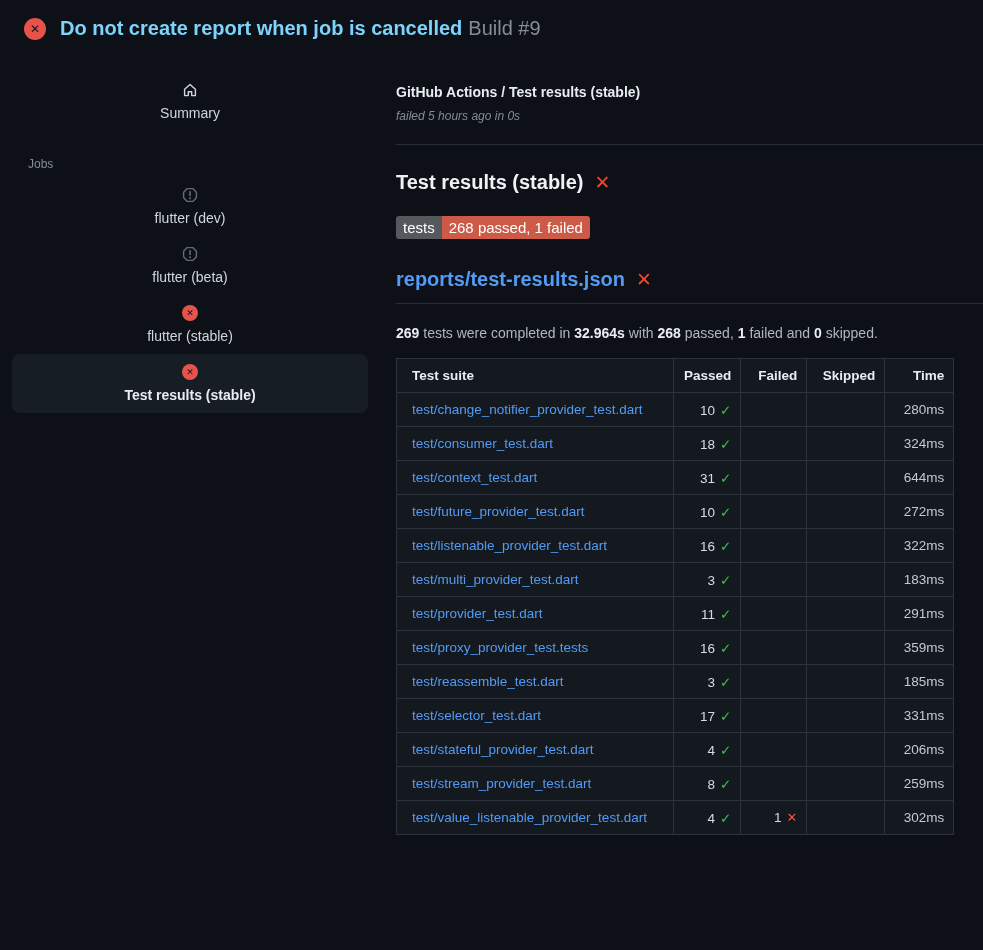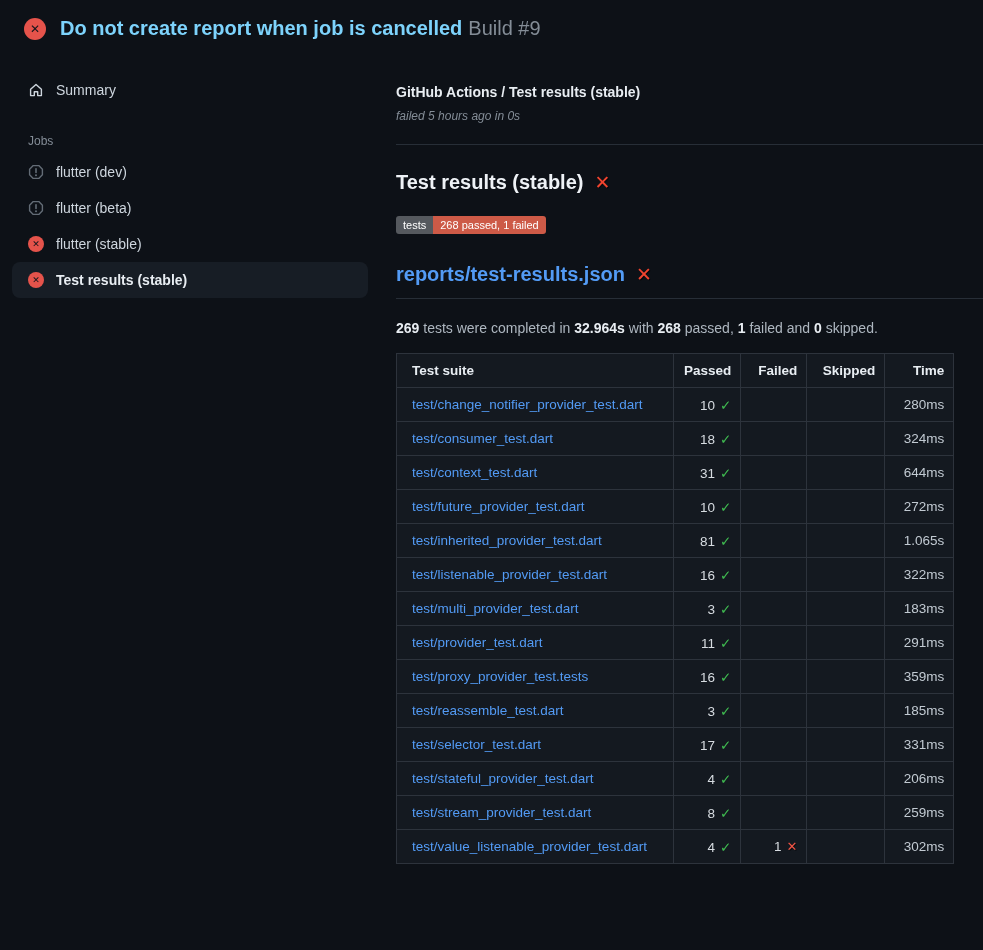--- a/index.html
+++ b/index.html
@@ -14,37 +14,37 @@
   .page-header { display:flex; align-items:center; gap:14px; padding:17px 24px 14px 24px; }
   .dot-x { border-radius:50%; background:#e5534b; color:#12161c; display:inline-flex;
            align-items:center; justify-content:center; font-weight:900; flex:none; }
   .dot-x.lg { width:22px; height:22px; font-size:12px; }
   .dot-x.sm { width:16px; height:16px; font-size:9px; }
   .page-title { font-size:20px; font-weight:700; color:#7dd3fc; }
   .build-label { font-size:20px; font-weight:400; color:#848d97; margin-left:6px; }
   
   .layout { display:flex; align-items:flex-start; }
   .sidebar { width:380px; flex:none; padding-top:18px; }
-  .side-item { display:flex; align-items:center; gap:12px; margin:0 12px; padding:10px 16px;
-               border-radius:8px; font-size:14px; color:#ced6de; cursor:pointer; }
+  .side-item { display:flex; align-items:center; gap:7px; margin:0 12px; padding:10px 16px;
+               border-radius:8px; font-size:14px; color:#ced6de; cursor:pointer;flex-direction:column; }
   .side-item.selected { background:#171d25; font-weight:700; color:#e8edf2; }
   .jobs-label { color:#848d97; font-size:12px; margin:26px 0 6px 28px; }
   .icon16 { width:16px; height:16px; flex:none; display:inline-flex; align-items:center; justify-content:center; }
   
   .main { flex:1; padding:30px 0 0 16px; min-width:0; }
   .breadcrumb { font-size:14px; font-weight:700; color:#e8edf2; }
   .status-line { font-size:12px; color:#848d97; margin-top:9px;font-style:italic; }
   .rule { border:none; border-top:1px solid #272e37; margin:0; }
   .rule-1 { margin-top:21px; }
   .rule-2 { margin-top:12px; }
   .section-title { display:flex; align-items:center; gap:11px; margin-top:26px;
                    font-size:20px; font-weight:700; color:#eef2f6; }
   .x-mark { color:#f0442f; font-weight:900; font-size:19px;
             text-shadow:1px 1px 0 rgba(0,0,0,.55); }
-  .badge { display:inline-flex; margin-top:22px; font-size:11px; border-radius:3px; overflow:hidden; }
+  .badge { display:inline-flex; margin-top:22px; font-size:15px; border-radius:3px; overflow:hidden; }
   .badge .b-label { background:#55595e; color:#fff; padding:3px 7px; }
   .badge .b-value { background:#cd5a47; color:#fff; padding:3px 7px; }
   .report-title { margin-top:29px; }
   .report-title .link-text { color:#539bf5; cursor:pointer; }
   .summary-line { margin-top:21px; font-size:14px; color:#aeb7c0; }
   .summary-line b { color:#e8edf2; font-weight:700; }
   
   table.results { border-collapse:collapse; margin-top:17px; table-layout:fixed; }
   .results th, .results td { border:1px solid #2d333c; background:#141920; height:34px;
                              padding:6px 10px; font-size:13.5px; }
@@ -172,27 +172,20 @@
             <td class="c-num time-val">644ms</td>
           </tr>
           <tr>
             <td class="c-left"><a class="suite-link">test/future_provider_test.dart</a></td>
             <td class="c-num"><span class="num-val">10</span><span class="ok-mark">✓</span></td>
             <td class="c-num"></td>
             <td class="c-num"></td>
             <td class="c-num time-val">272ms</td>
           </tr>
           <tr>
-            <td class="c-left"><a class="suite-link">test/inherited_provider_test.dart</a></td>
-            <td class="c-num"><span class="num-val">81</span><span class="ok-mark">✓</span></td>
-            <td class="c-num"></td>
-            <td class="c-num"></td>
-            <td class="c-num time-val">1.065s</td>
-          </tr>
-          <tr>
             <td class="c-left"><a class="suite-link">test/listenable_provider_test.dart</a></td>
             <td class="c-num"><span class="num-val">16</span><span class="ok-mark">✓</span></td>
             <td class="c-num"></td>
             <td class="c-num"></td>
             <td class="c-num time-val">322ms</td>
           </tr>
           <tr>
             <td class="c-left"><a class="suite-link">test/multi_provider_test.dart</a></td>
             <td class="c-num"><span class="num-val">3</span><span class="ok-mark">✓</span></td>
             <td class="c-num"></td>

